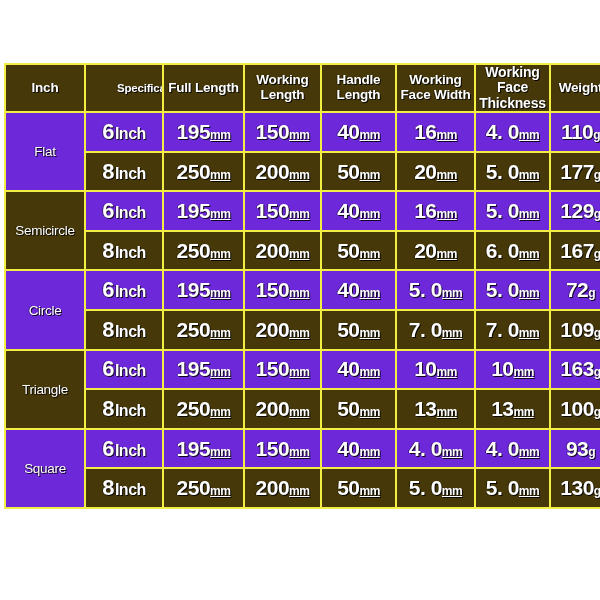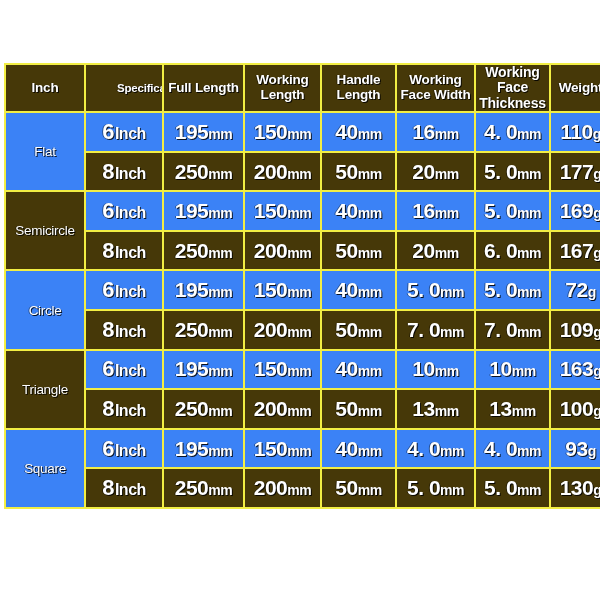--- a/index.html
+++ b/index.html
@@ -38,21 +38,21 @@
     text-align: center;
     vertical-align: middle;
     color: #ffffff;
     box-sizing: border-box;
     overflow: hidden;
     text-shadow: 1px 1px 0 rgba(0,0,0,0.85), -1px 0 0 rgba(0,0,0,0.4);
   }
 
   
   td.bg-olive { background: #463808; }
-  td.bg-dark  { background: #3b82f6; }
+  td.bg-dark  { background: #6d28d9; }
 
   
   tr.header-row td {
     font-size: 13.5px;
     line-height: 1.1;
     font-weight: 700;
     letter-spacing: -0.2px;
   }
   tr.header-row td.hdr-small {
     font-size: 11.5px;
@@ -72,22 +72,23 @@
   }
 
   
   td.data-cell {
     font-size: 19px;
     font-weight: 700;
     letter-spacing: -0.5px;
     white-space: nowrap;
   }
   td.data-cell .unit {
-    font-size: 14px;
-    font-weight: 700;
+    font-size: 12px;
+    font-weight: 700;
+    text-decoration: underline;
   }
   td.data-cell .num {
     font-size: 21px;
     font-weight: 700;
   }
   td.data-cell .spec-num {
     font-size: 22px;
     font-weight: 700;
   }
   td.data-cell .spec-unit {
@@ -166,21 +167,21 @@
           <td class="data-cell bg-olive"><span class="num">177</span><span class="unit">g</span></td>
         </tr>
         <tr>
           <td class="style-cell bg-olive" rowspan="2">Semicircle</td>
           <td class="data-cell bg-dark"><span class="spec-num">6</span><span class="spec-unit">Inch</span></td>
           <td class="data-cell bg-dark"><span class="num">195</span><span class="unit">mm</span></td>
           <td class="data-cell bg-dark"><span class="num">150</span><span class="unit">mm</span></td>
           <td class="data-cell bg-dark"><span class="num">40</span><span class="unit">mm</span></td>
           <td class="data-cell bg-dark"><span class="num">16</span><span class="unit">mm</span></td>
           <td class="data-cell bg-dark"><span class="num">5. 0</span><span class="unit">mm</span></td>
-          <td class="data-cell bg-dark"><span class="num">169</span><span class="unit">g</span></td>
+          <td class="data-cell bg-dark"><span class="num">129</span><span class="unit">g</span></td>
         </tr>
         <tr>
           <td class="data-cell bg-olive"><span class="spec-num">8</span><span class="spec-unit">Inch</span></td>
           <td class="data-cell bg-olive"><span class="num">250</span><span class="unit">mm</span></td>
           <td class="data-cell bg-olive"><span class="num">200</span><span class="unit">mm</span></td>
           <td class="data-cell bg-olive"><span class="num">50</span><span class="unit">mm</span></td>
           <td class="data-cell bg-olive"><span class="num">20</span><span class="unit">mm</span></td>
           <td class="data-cell bg-olive"><span class="num">6. 0</span><span class="unit">mm</span></td>
           <td class="data-cell bg-olive"><span class="num">167</span><span class="unit">g</span></td>
         </tr>

